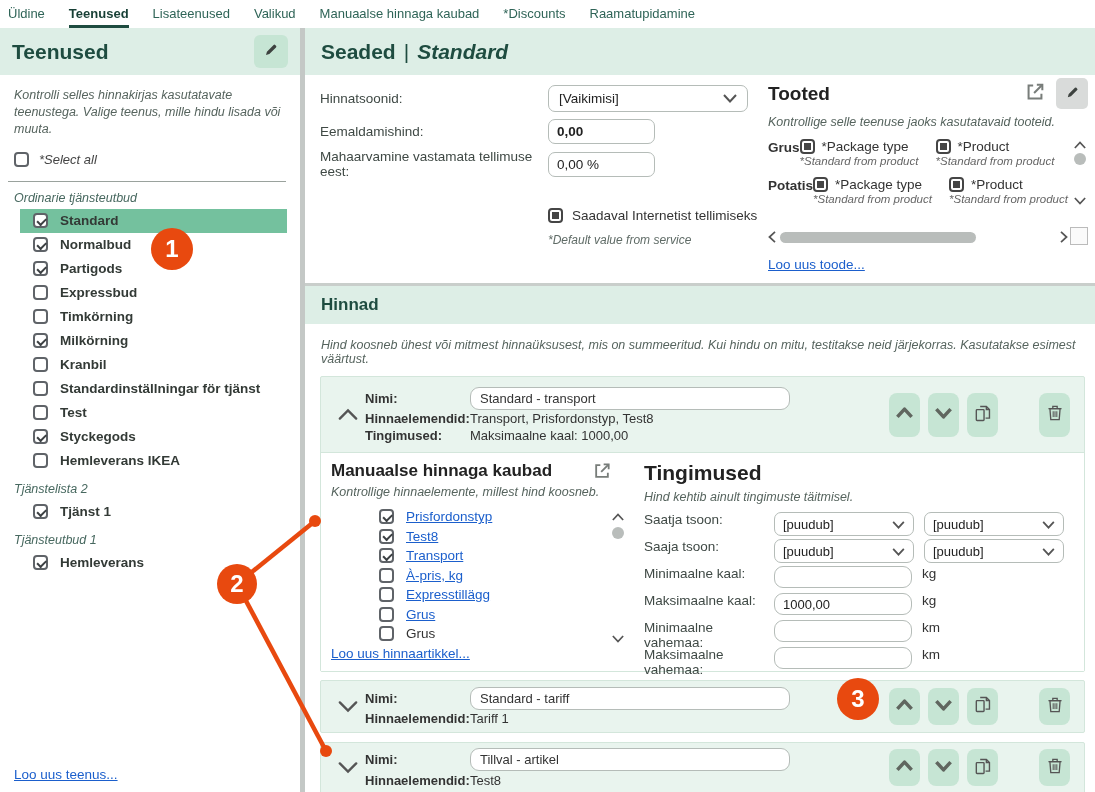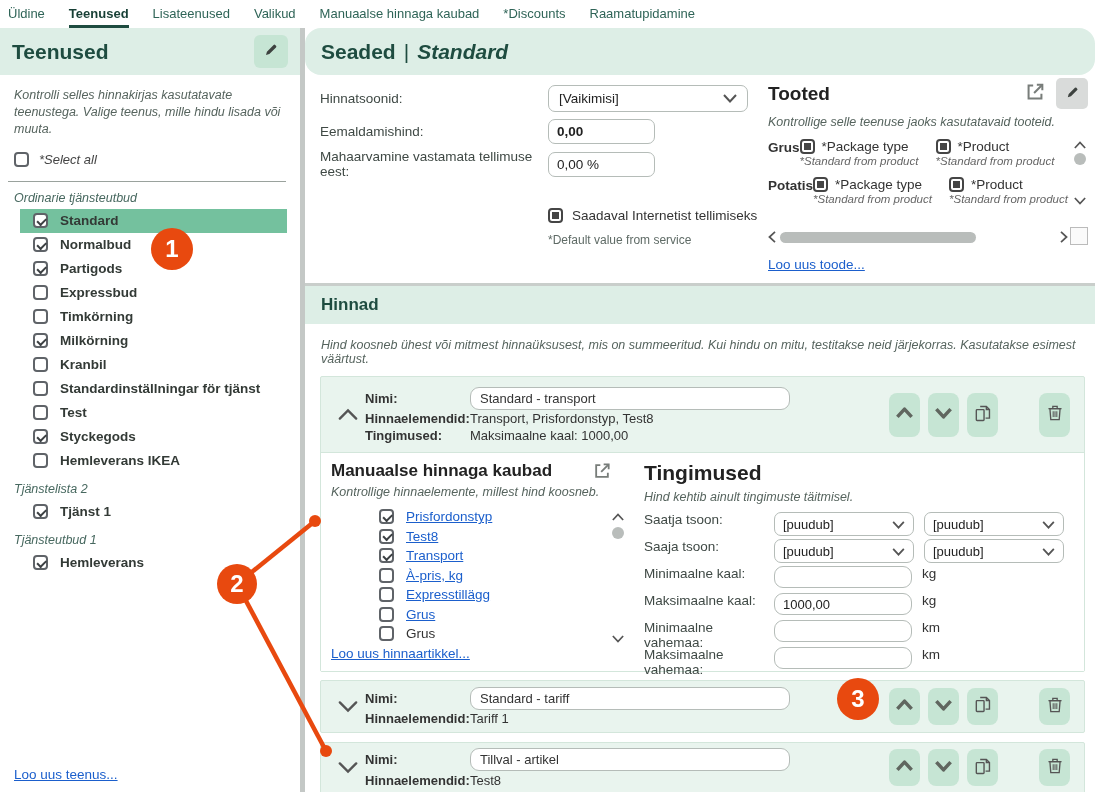--- a/index.html
+++ b/index.html
@@ -40,36 +40,36 @@
   .cb.part::after { content:""; position:absolute; left:2px; top:2px; width:7px; height:7px;
         background:#454545; }
 
   a.link { color:#1b5fcc; font-size:13.5px; text-decoration:underline; cursor:pointer; }
 
   
   .v-splitter { position:absolute; left:300px; top:28px; width:5px; height:764px; background:#c4c8c6; }
 
   
   .main { position:absolute; left:305px; top:28px; width:790px; height:764px; }
-  .section-header { height:47px; background:#ddeee6; display:flex; align-items:center; padding-left:16px;border-radius:16px; }
+  .section-header { height:47px; background:#ddeee6; display:flex; align-items:center; padding-left:16px; }
   .section-title { font-size:21px; font-weight:bold; color:#1e4c40; }
   .section-title .sep { font-weight:normal; margin:0 8px; }
   .section-title .svc { font-style:italic; }
 
   .settings-body { position:relative; height:208px; background:#fff; }
   .form-row { position:absolute; left:15px; display:flex; align-items:center; }
   .form-label { width:228px; font-size:13.5px; color:#3f4945; }
   .fake-select { display:flex; align-items:center; justify-content:space-between; width:200px; height:27px;
                  border:1.5px solid #b5bcb8; border-radius:7px; background:#fff; padding:12px 10px;
                  font-size:13.5px; color:#222; cursor:pointer; }
   .ipt { height:25px; border:1.5px solid #b5bcb8; border-radius:7px; padding:0 8px; font-size:13.5px;
          color:#222; font-family:"Liberation Sans", sans-serif; background:#fff; }
   .online-row { position:absolute; left:243px; top:161px; display:flex; align-items:center; gap:9px; }
   .online-lbl { font-size:13.5px; color:#333; }
-  .default-note { position:absolute; left:243px; top:185px; font-size:12px; color:#5f6b66; }
+  .default-note { position:absolute; left:243px; top:185px; font-style:italic; font-size:12px; color:#5f6b66; }
 
   
   .tooted { position:absolute; left:463px; top:3px; width:320px; }
   .tooted-titlerow { display:flex; align-items:center; }
   .tooted-title { font-size:19px; font-weight:bold; color:#222; }
   .t-openbtn { margin-left:auto; background:none; border:none; cursor:pointer; width:26px; height:26px; }
   .t-editbtn { margin-left:8px; width:32px; height:31px; background:#d9dbda; border:none; border-radius:5px;
                display:flex; align-items:center; justify-content:center; cursor:pointer; }
   .tooted-desc { font-style:italic; font-size:12.5px; color:#56645e; margin-top:6px; }
   .tooted-grid { position:relative; margin-top:10px; height:88px; overflow:hidden; width:302px; }

